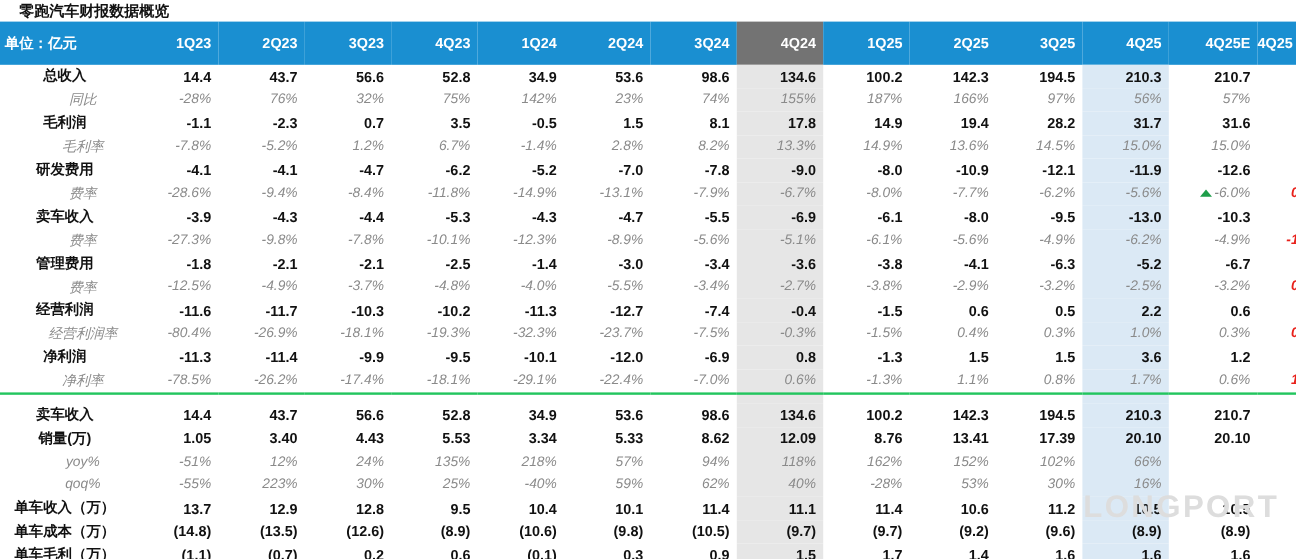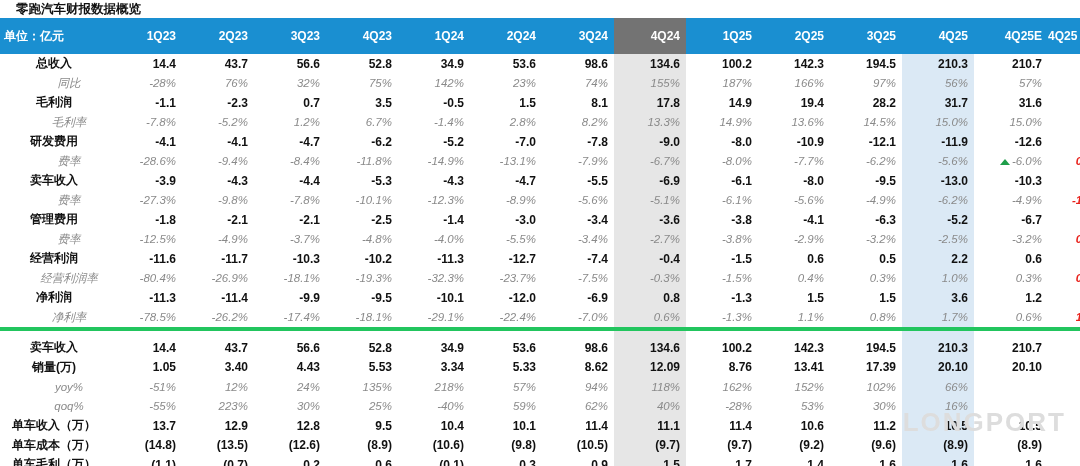--- a/index.html
+++ b/index.html
@@ -57,21 +57,21 @@
   tr.sub td.lab{color:#8a8a8a;font-style:italic;padding-left:34px;}
   tr.main td.lab{padding-left:4px;}
   
   td.col4q24, th.col4q24{background:#e6e6e6;}
   td.col4q25, th.col4q25{background:#dbe9f5;}
   th.col4q24{background:#737373;}
   th.col4q25{background:#1a8fd1;}
   td.gap{color:#e8201a;font-weight:bold;}
   tr.sub td.gap{color:#e8201a;font-weight:bold;font-style:italic;}
   .red{color:#e8201a;}
-  .rowline td{border-bottom:4px solid #22c55e;margin-top:16px;}
+  .rowline td{border-bottom:2px solid #22c55e;margin-top:16px;}
   .thickline td{border-bottom:2px solid #2f2f2f;}
   .spacer td{height:7px;}
   .source{
     margin-top:2px;
     padding-left:4px;
     font-size:11.5px;
     color:#1763c6;
     font-weight:bold;
     border-top:1px solid #2f2f2f;
     height:17px;line-height:17px;

